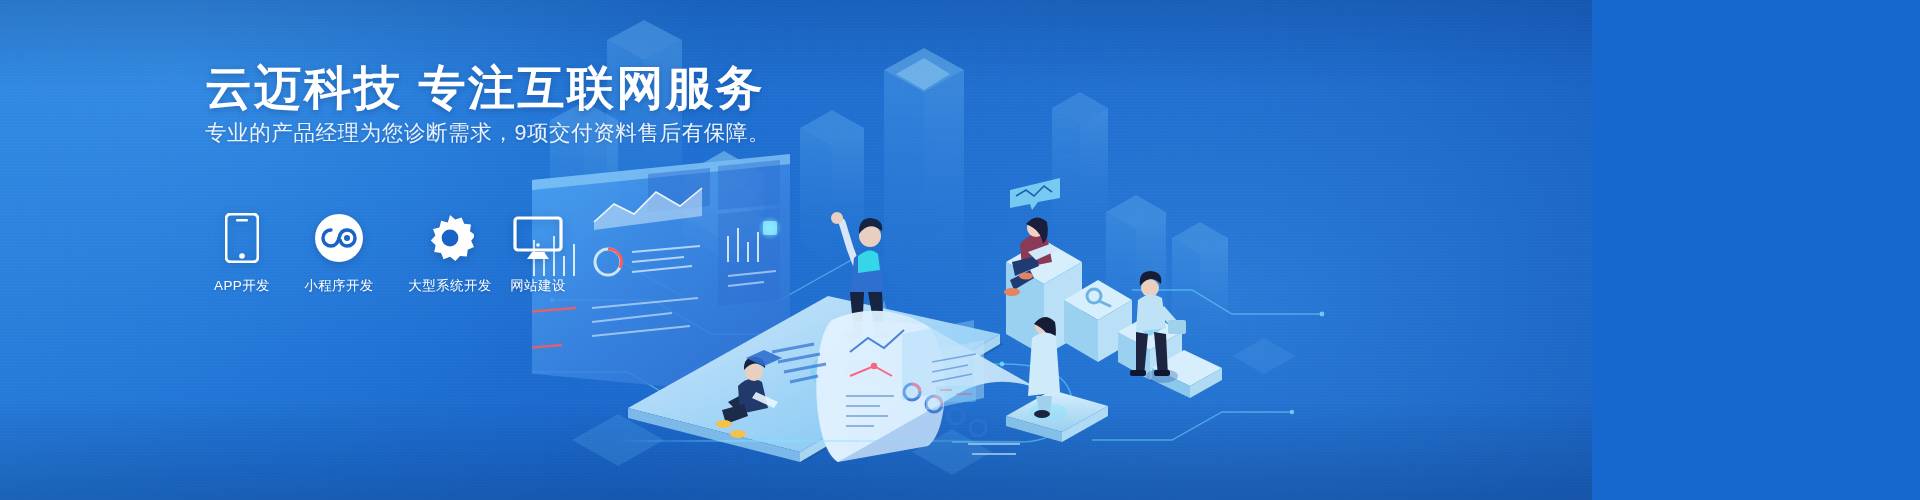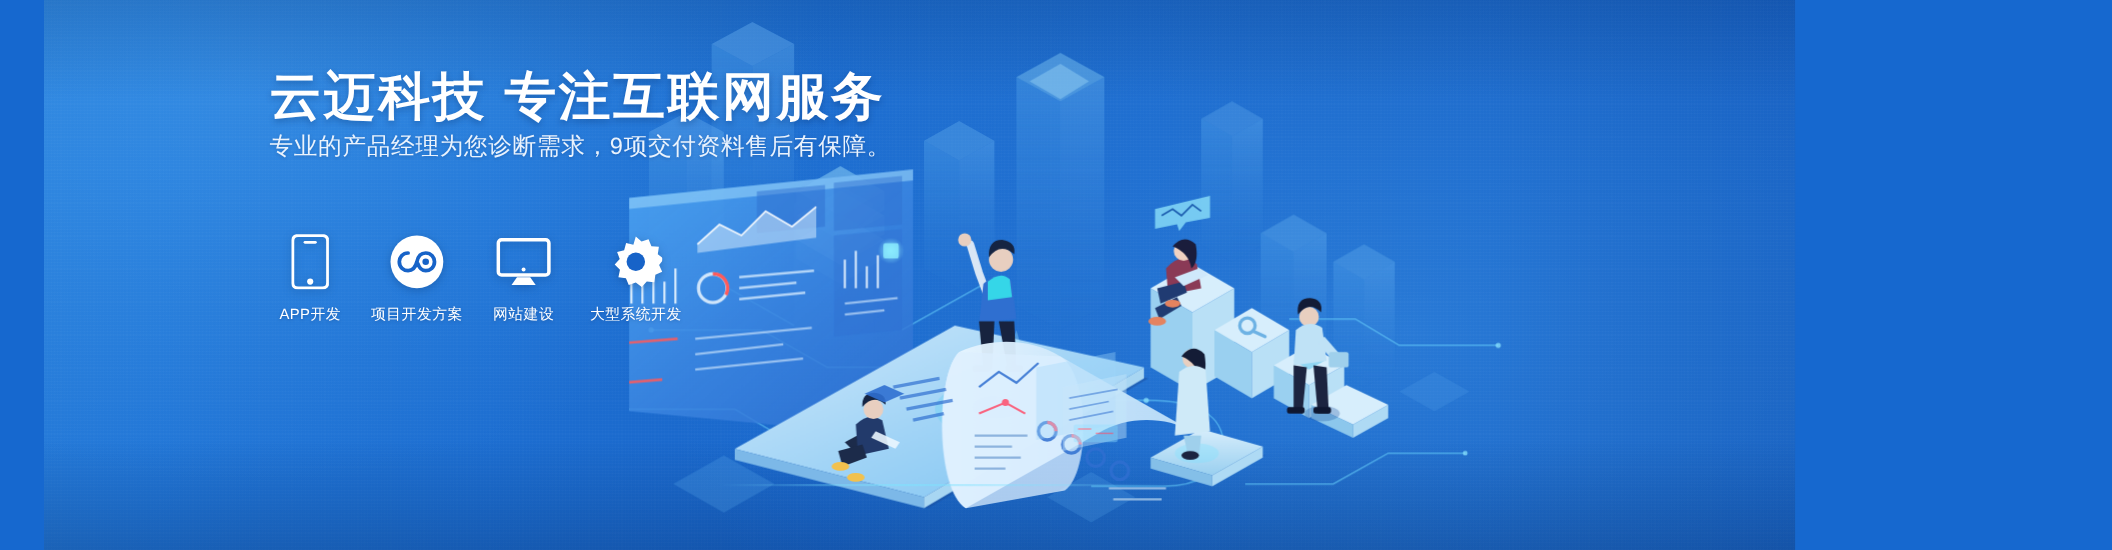--- a/index.html
+++ b/index.html
@@ -11,21 +11,20 @@
 
   
   #banner {
     position:relative;
     width:1592px; height:500px;
     overflow:hidden;
     background:
       radial-gradient(1100px 760px at 1240px 300px, rgba(60,150,235,.50) 0%, rgba(60,150,235,0) 62%),
       radial-gradient(900px 620px at 180px 70px, rgba(70,160,240,.40) 0%, rgba(70,160,240,0) 60%),
       linear-gradient(128deg, #2a82dd 0%, #1f72d4 28%, #1763c8 56%, #145cc0 78%, #1257b8 100%);
-    margin-left: 40px;
   }
   
   #texture {
     position:absolute; inset:0;
     background-image:
       repeating-linear-gradient(0deg, rgba(255,255,255,.030) 0px, rgba(255,255,255,.030) 1px, transparent 1px, transparent 3px),
       repeating-linear-gradient(90deg, rgba(255,255,255,.022) 0px, rgba(255,255,255,.022) 1px, transparent 1px, transparent 3px);
     opacity:.55; pointer-events:none;
   }
   #vignette {
@@ -442,41 +441,41 @@
     </div>
 
     <div class="service w-mini">
       <span class="svc-icon">
         <svg width="50" height="50" viewBox="0 0 50 50">
           <circle cx="25" cy="25" r="24" fill="#ffffff"></circle>
           <path d="M17 17 c-5 0 -8 4 -8 8 c0 5 4 8 8 8 c5 0 7 -4 8 -8 c1 -5 3 -8 8 -8 c5 0 8 4 8 8 c0 5 -4 8 -8 8 c-4 0 -6 -3 -7 -6" fill="none" stroke="#1763c8" stroke-width="3.4" stroke-linecap="round"></path>
           <circle cx="33" cy="25" r="3" fill="#1763c8"></circle>
         </svg>
       </span>
-      <span class="svc-label">项目开发方案</span>
+      <span class="svc-label">小程序开发</span>
     </div>
 
+
+    <div class="service w-sys">
+      <span class="svc-icon">
+        <svg width="48" height="48" viewBox="0 0 48 48">
+          <path d="M24 1 l5.2 4.6 6.4 -2 2.6 6.2 6.8 .6 -1 6.8 5.4 4.2 -4.2 5.4 2.8 6.2 -6.2 2.8 -1 6.8 -6.8 -.6 -4.6 5 -5.4 -4.2 -6.4 2.4 -2.6 -6.2 -6.8 -1 1.4 -6.8 -4.8 -4.8 4.6 -5 -2.4 -6.4 6.4 -1.6 1.8 -6.6 6.6 1.8 Z" fill="#ffffff"></path>
+          <circle cx="24" cy="24" r="8.4" fill="#1763c8"></circle>
+        </svg>
+      </span>
+      <span class="svc-label">大型系统开发</span>
+    </div>
 
     <div class="service w-web">
       <span class="svc-icon">
         <svg width="50" height="44" viewBox="0 0 50 44">
           <rect x="2" y="2" width="46" height="32" rx="3" fill="none" stroke="#ffffff" stroke-width="3.2"></rect>
           <circle cx="25" cy="29" r="1.8" fill="#ffffff"></circle>
           <path d="M19 36 L31 36 L36 43 L14 43 Z" fill="#ffffff"></path>
         </svg>
       </span>
       <span class="svc-label">网站建设</span>
     </div>
 
-    <div class="service w-sys">
-      <span class="svc-icon">
-        <svg width="48" height="48" viewBox="0 0 48 48">
-          <path d="M24 1 l5.2 4.6 6.4 -2 2.6 6.2 6.8 .6 -1 6.8 5.4 4.2 -4.2 5.4 2.8 6.2 -6.2 2.8 -1 6.8 -6.8 -.6 -4.6 5 -5.4 -4.2 -6.4 2.4 -2.6 -6.2 -6.8 -1 1.4 -6.8 -4.8 -4.8 4.6 -5 -2.4 -6.4 6.4 -1.6 1.8 -6.6 6.6 1.8 Z" fill="#ffffff"></path>
-          <circle cx="24" cy="24" r="8.4" fill="#1763c8"></circle>
-        </svg>
-      </span>
-      <span class="svc-label">大型系统开发</span>
-    </div>
-
   </div>
 
   <div id="vignette"></div>
 </div>
 
 </body></html>

